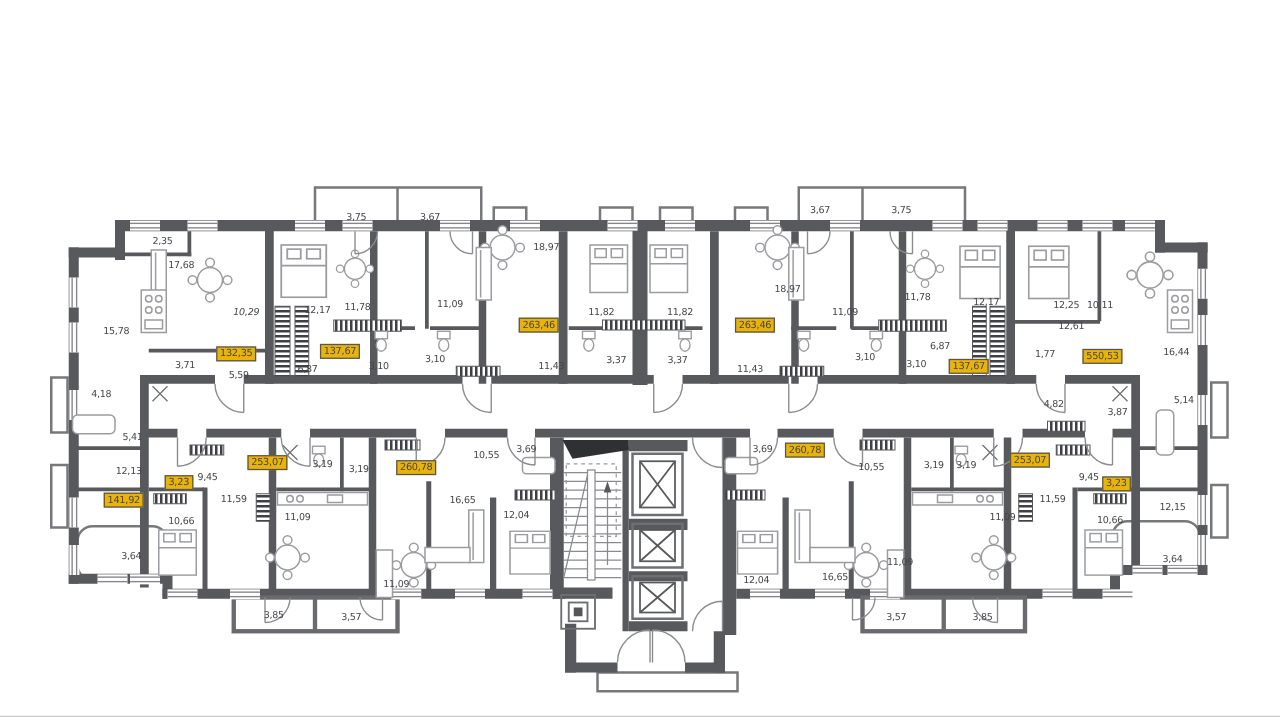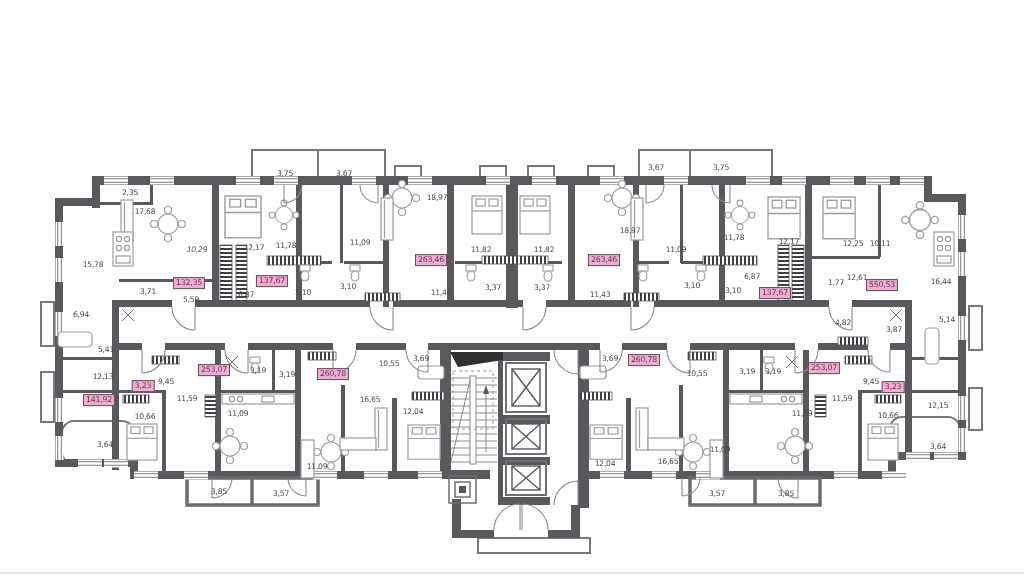--- a/index.html
+++ b/index.html
@@ -2,21 +2,21 @@
 <html><head>
 <meta charset="utf-8">
 <style>
   html,body{margin:0;padding:0;background:#fff;}
   #stage{position:relative;width:1024px;height:580px;background:#fff;overflow:hidden;
          font-family:"DejaVu Sans",sans-serif;}
   #plan-svg{position:absolute;left:0;top:0;}
   #labels{position:absolute;left:0;top:0;width:1024px;height:580px;pointer-events:none;}
   .lbl{position:absolute;transform:translate(-50%,-50%);font-size:7.6px;letter-spacing:-0.2px;
        color:#45464a;white-space:nowrap;line-height:1;}
-  .lbl.boxed{border:1px solid #55565a;background:#f9a8d4;padding:1px 2px;font-size:7.8px;}
+  .lbl.boxed{border:1px solid #55565a;background:#eab308;padding:1px 2px;font-size:7.8px;}
 </style>
 </head>
 <body>
 
 <div id="stage">
 <svg id="plan-svg" width="1024" height="580" viewBox="0 0 1024 580">
   <defs>
     <pattern id="hsv" width="4" height="4" patternUnits="userSpaceOnUse">
       <rect width="4" height="4" fill="#fff"></rect>
           <rect width="4" height="2" fill="#3f4043"></rect>
@@ -379,21 +379,21 @@
       <span class="lbl" style="left: 145px; top: 212px;">17,68</span>
       <span class="lbl" style="left: 93px; top: 265px;">15,78</span>
       <span class="lbl" style="left: 197px; top: 250px; font-style: italic;">10,29</span>
       <span class="lbl" style="left: 254px; top: 248px;">12,17</span>
       <span class="lbl" style="left: 286px; top: 246px;">11,78</span>
       <span class="lbl boxed" style="left: 189px; top: 283px;">132,35</span>
       <span class="lbl boxed" style="left: 272px; top: 281px;">137,67</span>
       <span class="lbl" style="left: 148px; top: 292px;">3,71</span>
       <span class="lbl" style="left: 191px; top: 300px;">5,59</span>
       <span class="lbl" style="left: 246px; top: 295px;">6,87</span>
-      <span class="lbl" style="left: 81px; top: 315px;">6,94</span>
+      <span class="lbl" style="left: 81px; top: 315px;">4,18</span>
       <span class="lbl" style="left: 360px; top: 243px;">11,09</span>
       <span class="lbl" style="left: 437px; top: 198px;">18,97</span>
       <span class="lbl boxed" style="left: 431px; top: 260px;">263,46</span>
       <span class="lbl" style="left: 303px; top: 293px;">3,10</span>
       <span class="lbl" style="left: 348px; top: 287px;">3,10</span>
       <span class="lbl" style="left: 441px; top: 293px;">11,43</span>
       <span class="lbl" style="left: 493px; top: 288px;">3,37</span>
       <span class="lbl" style="left: 481px; top: 250px;">11,82</span>
       <span class="lbl" style="left: 544px; top: 250px;">11,82</span>
       <span class="lbl" style="left: 542px; top: 288px;">3,37</span>
@@ -403,21 +403,21 @@
       <span class="lbl" style="left: 676px; top: 250px;">11,09</span>
       <span class="lbl" style="left: 692px; top: 286px;">3,10</span>
       <span class="lbl" style="left: 733px; top: 291px;">3,10</span>
       <span class="lbl" style="left: 752px; top: 277px;">6,87</span>
       <span class="lbl" style="left: 734px; top: 238px;">11,78</span>
       <span class="lbl" style="left: 789px; top: 242px;">12,17</span>
       <span class="lbl" style="left: 853px; top: 244px;">12,25</span>
       <span class="lbl" style="left: 880px; top: 244px; text-align: right;">10,11</span>
       <span class="lbl boxed" style="left: 775px; top: 293px;">137,67</span>
       <span class="lbl" style="left: 836px; top: 283px;">1,77</span>
-      <span class="lbl" style="left: 857px; top: 261px; margin-top: 17px;">12,61</span>
+      <span class="lbl" style="left: 857px; top: 261px;">12,61</span>
       <span class="lbl boxed" style="left: 882px; top: 285px;">550,53</span>
       <span class="lbl" style="left: 941px; top: 282px;">16,44</span>
       <span class="lbl" style="left: 843px; top: 323px;">4,82</span>
       <span class="lbl" style="left: 894px; top: 330px;">3,87</span>
       <span class="lbl" style="left: 947px; top: 320px;">5,14</span>
       <span class="lbl" style="left: 106px; top: 350px;">5,41</span>
       <span class="lbl" style="left: 103px; top: 377px;">12,13</span>
       <span class="lbl boxed" style="left: 99px; top: 400px;">141,92</span>
       <span class="lbl" style="left: 105px; top: 445px;">3,64</span>
       <span class="lbl" style="left: 145px; top: 417px;">10,66</span>

